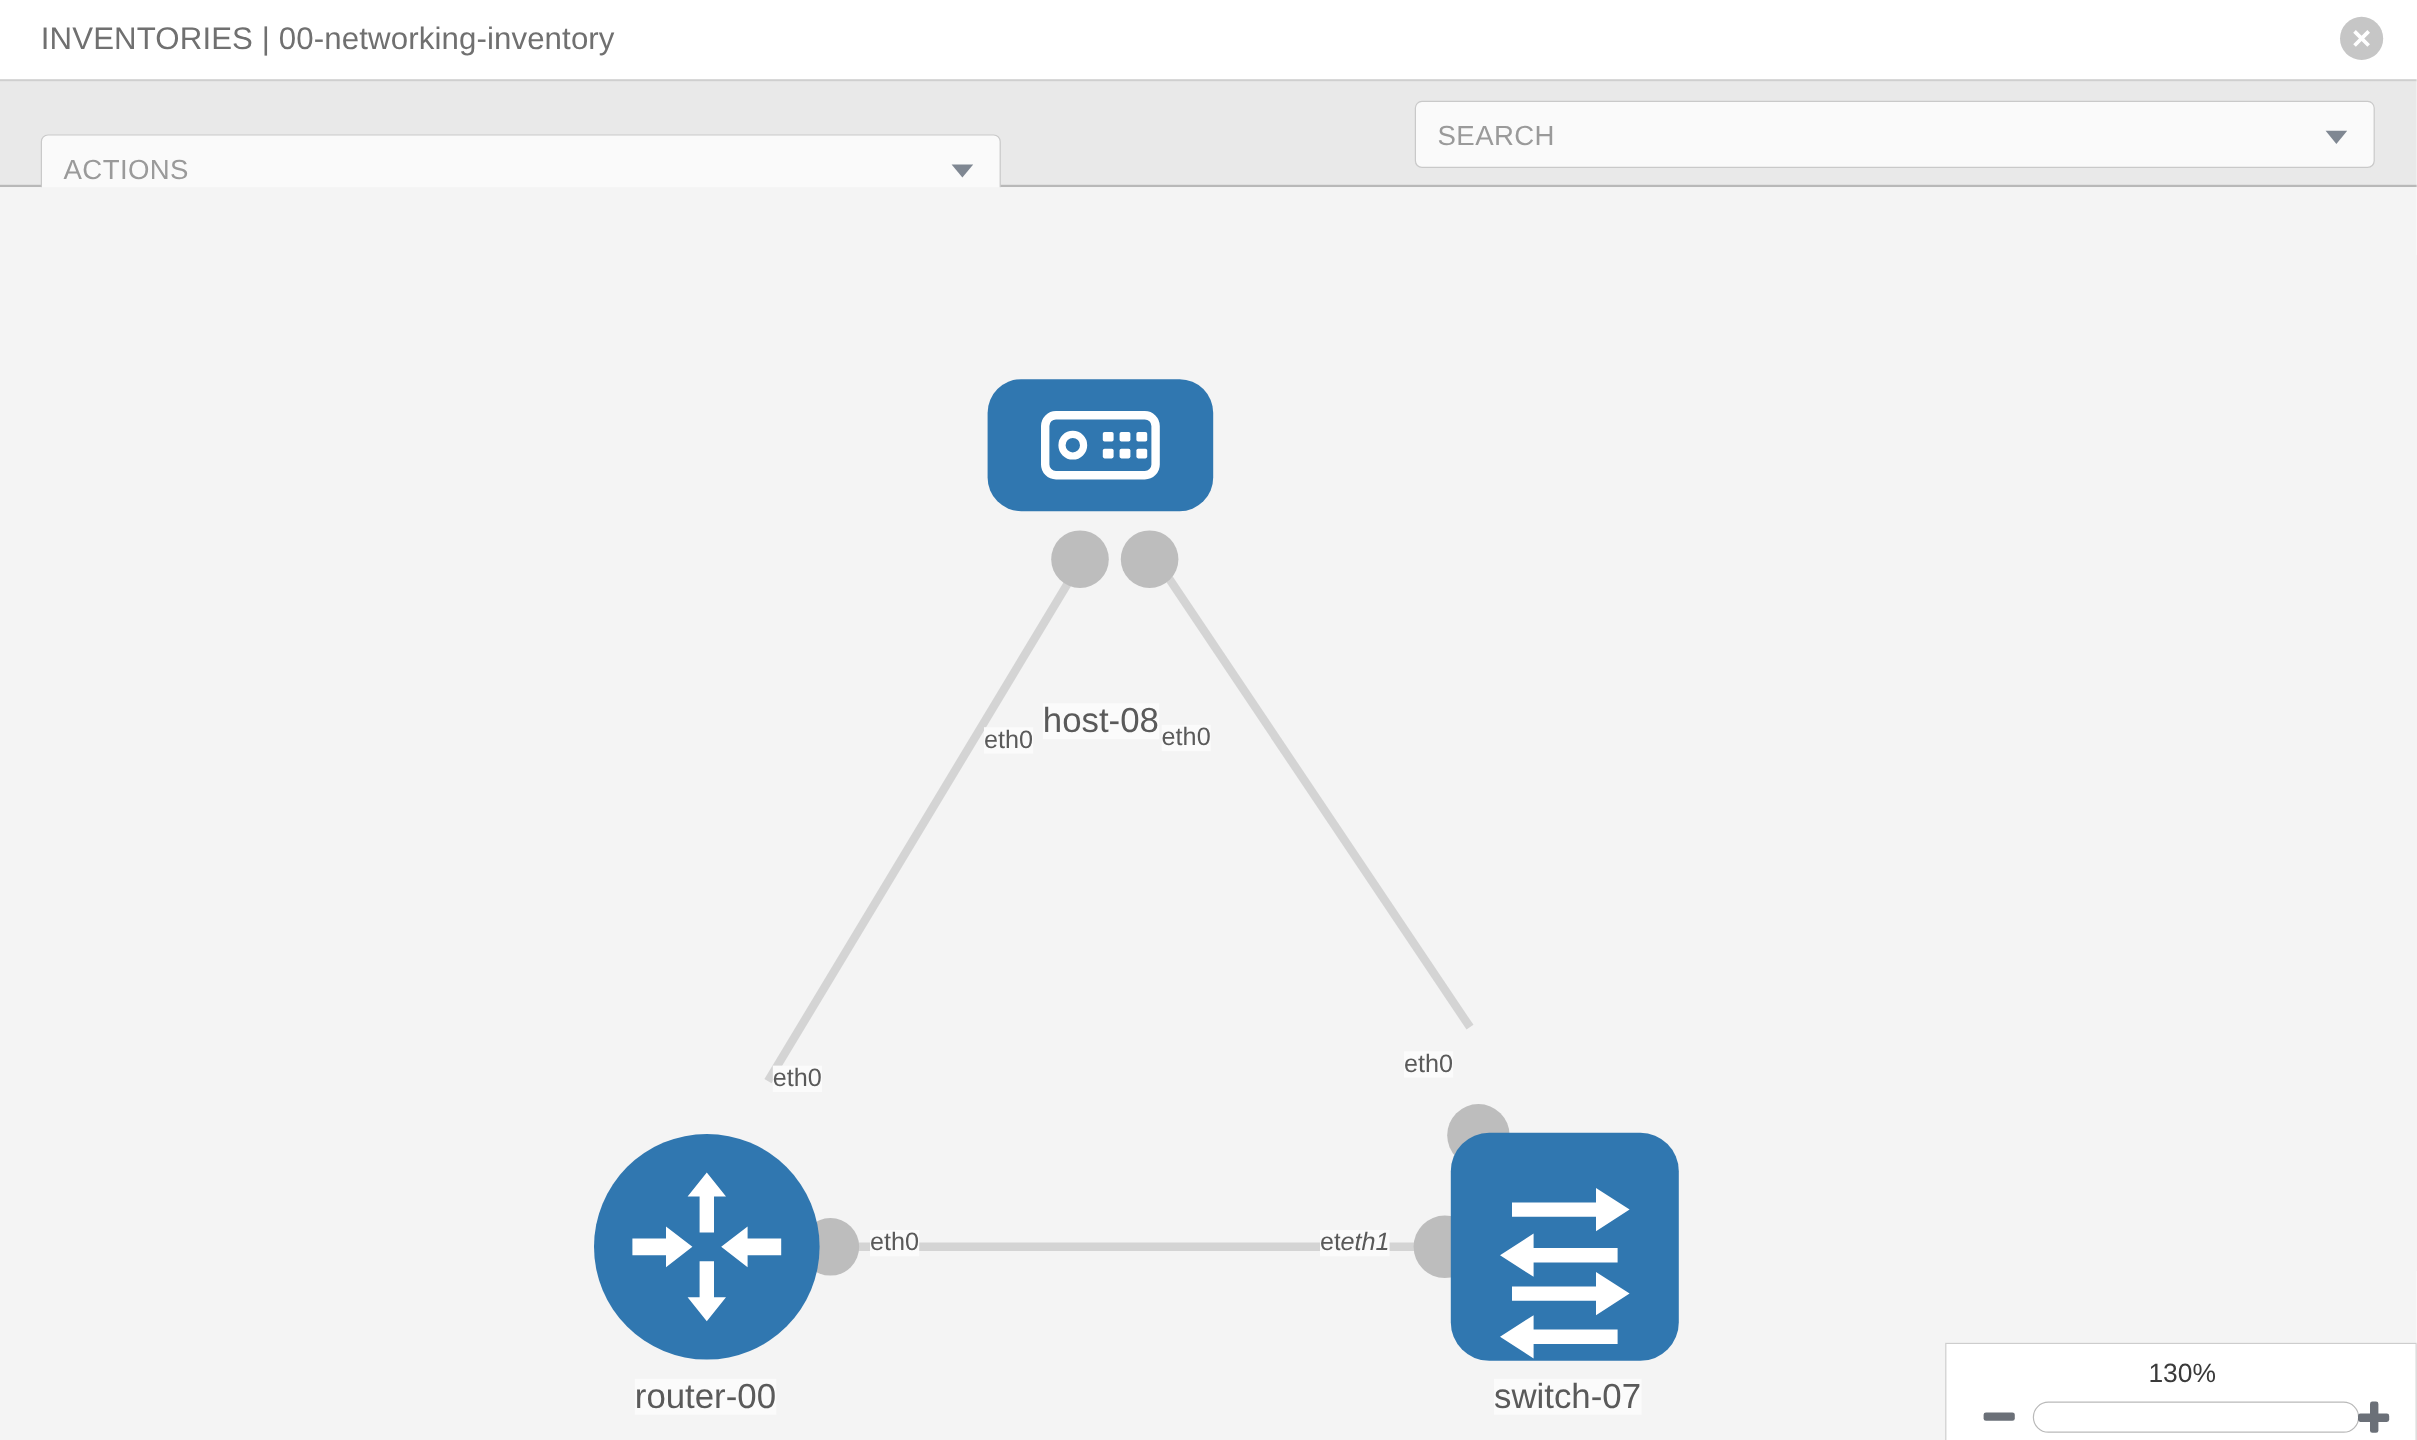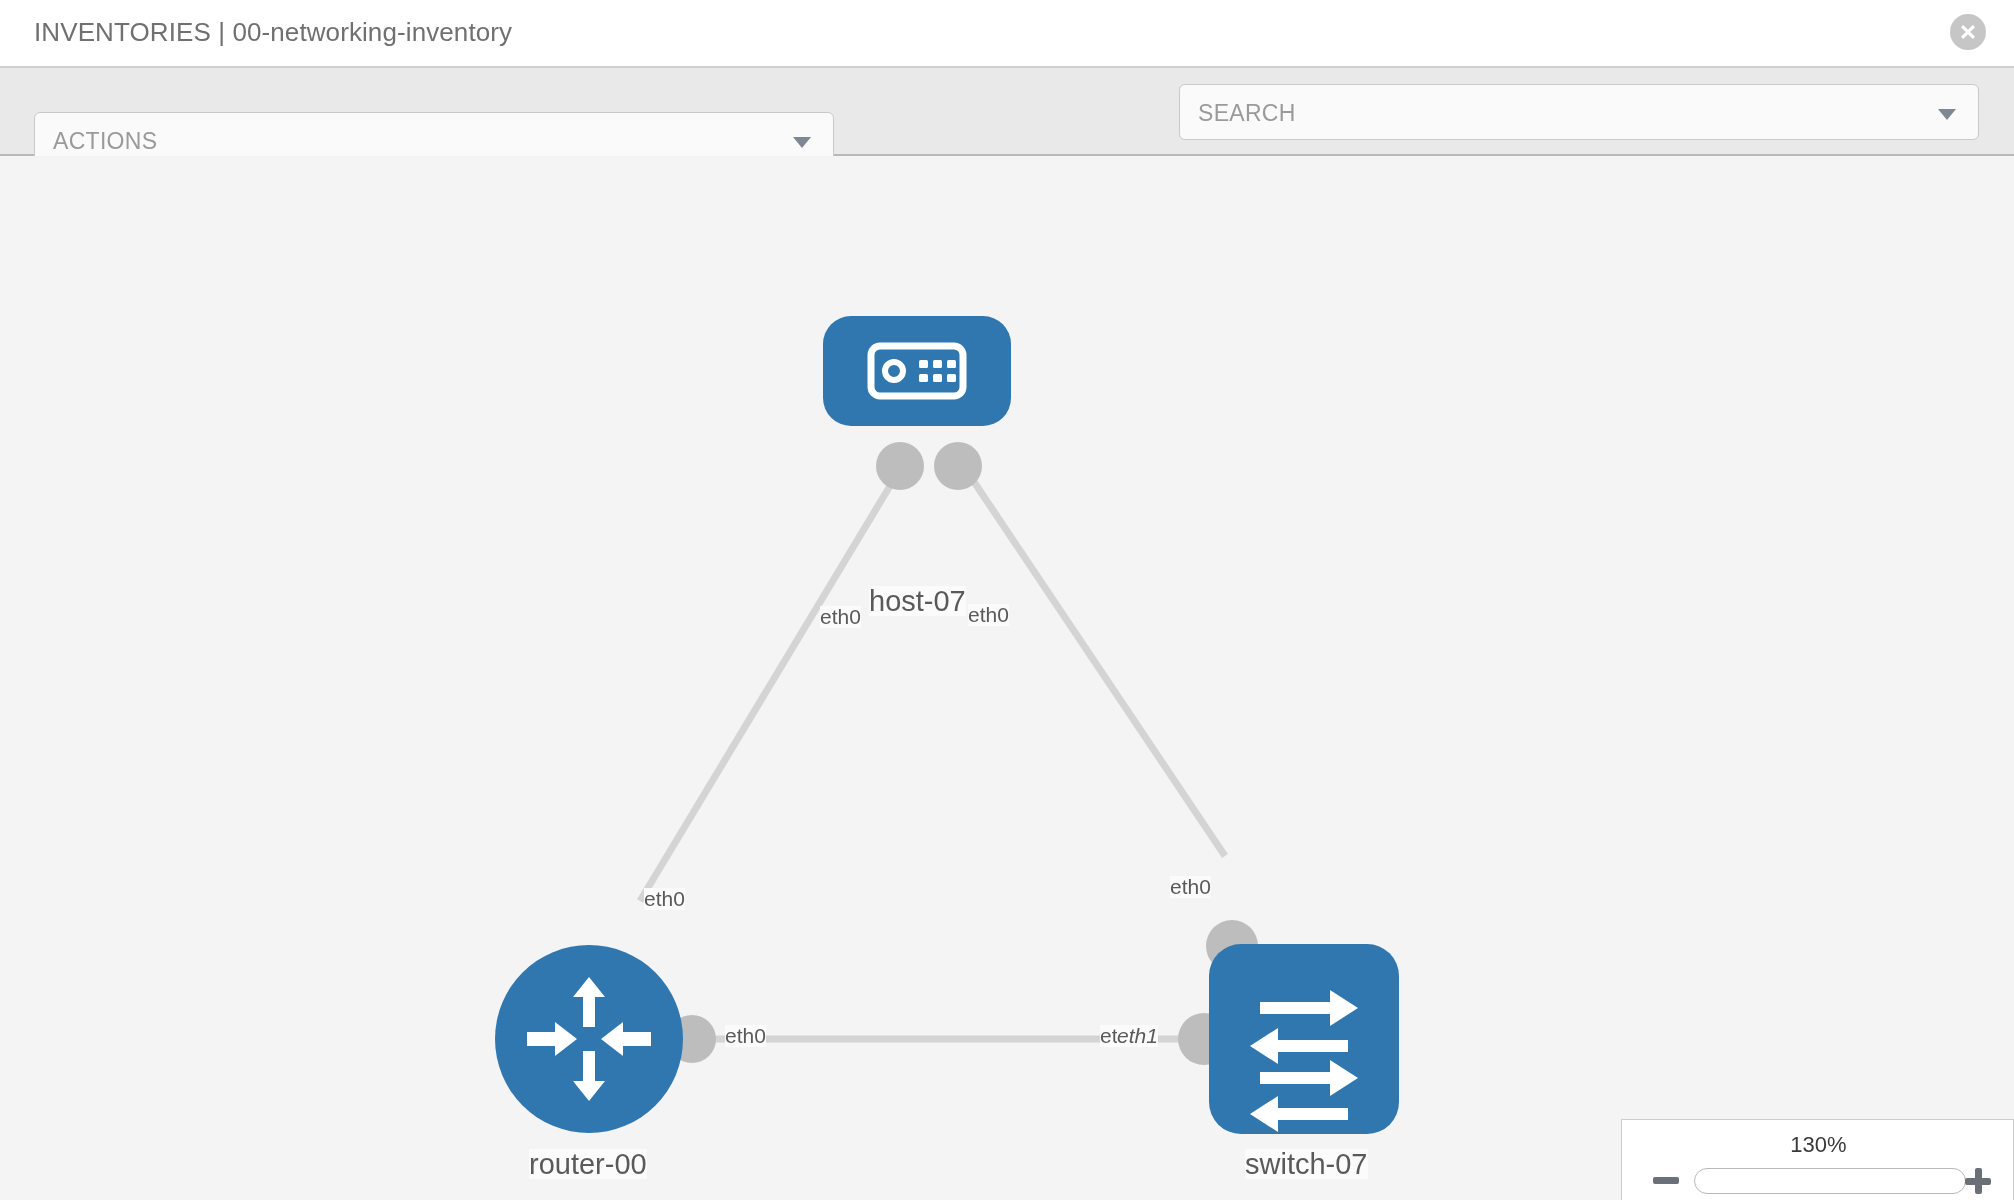--- a/index.html
+++ b/index.html
@@ -324,21 +324,21 @@
         <path d="M1348 884 L1278 884 L1278 872 L1250 890 L1278 908 L1278 896 L1348 896 Z"></path>
 
         <path d="M1260 916 L1330 916 L1330 904 L1358 922 L1330 940 L1330 928 L1260 928 Z"></path>
 
         <path d="M1348 952 L1278 952 L1278 940 L1250 958 L1278 976 L1278 964 L1348 964 Z"></path>
       </g>
     </g>
   </svg>
 
   <div class="nlabel small" style="left:820px; top:450px;">eth0</div>
-  <div class="nlabel big" style="left:869px; top:430px;">host-07</div>
+  <div class="nlabel big" style="left:869px; top:430px;">host-08</div>
   <div class="nlabel small" style="left:968px; top:448px;">eth0</div>
 
   <div class="nlabel small" style="left:644px; top:732px;">eth0</div>
   <div class="nlabel small" style="left:1170px; top:720px;">eth0</div>
 
   <div class="nlabel small" style="left:725px; top:869px;">eth0</div>
   <div class="nlabel small" style="left:1100px; top:869px;">etl</div>
   <div class="nlabel small" style="left:1117px; top:869px;font-style:italic;">eth1</div>
 
   <div class="nlabel big" style="left:529px; top:993px;">router-00</div>

